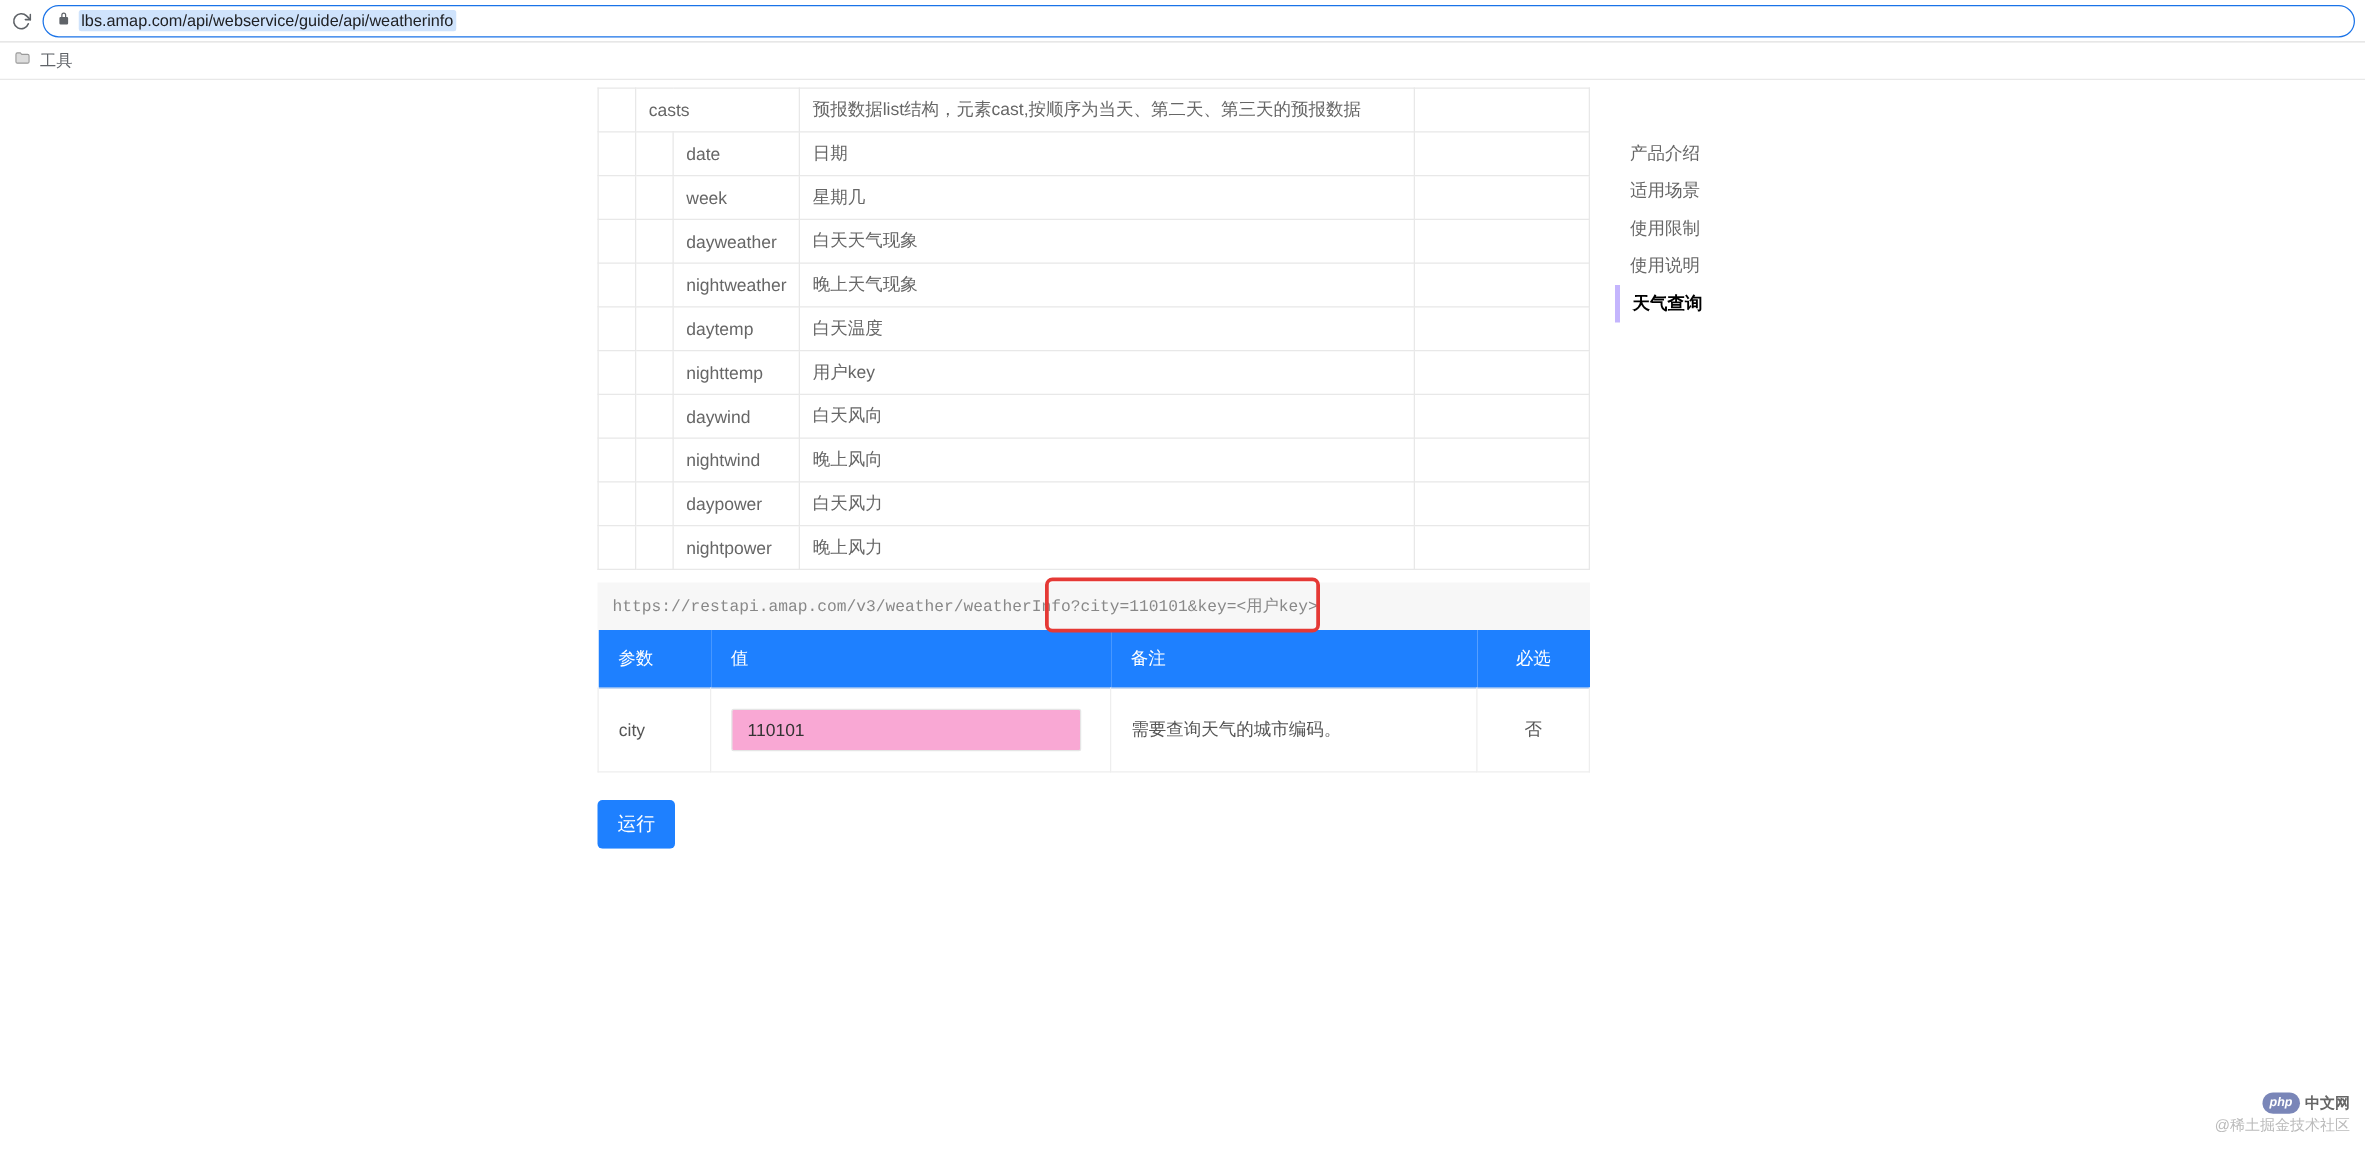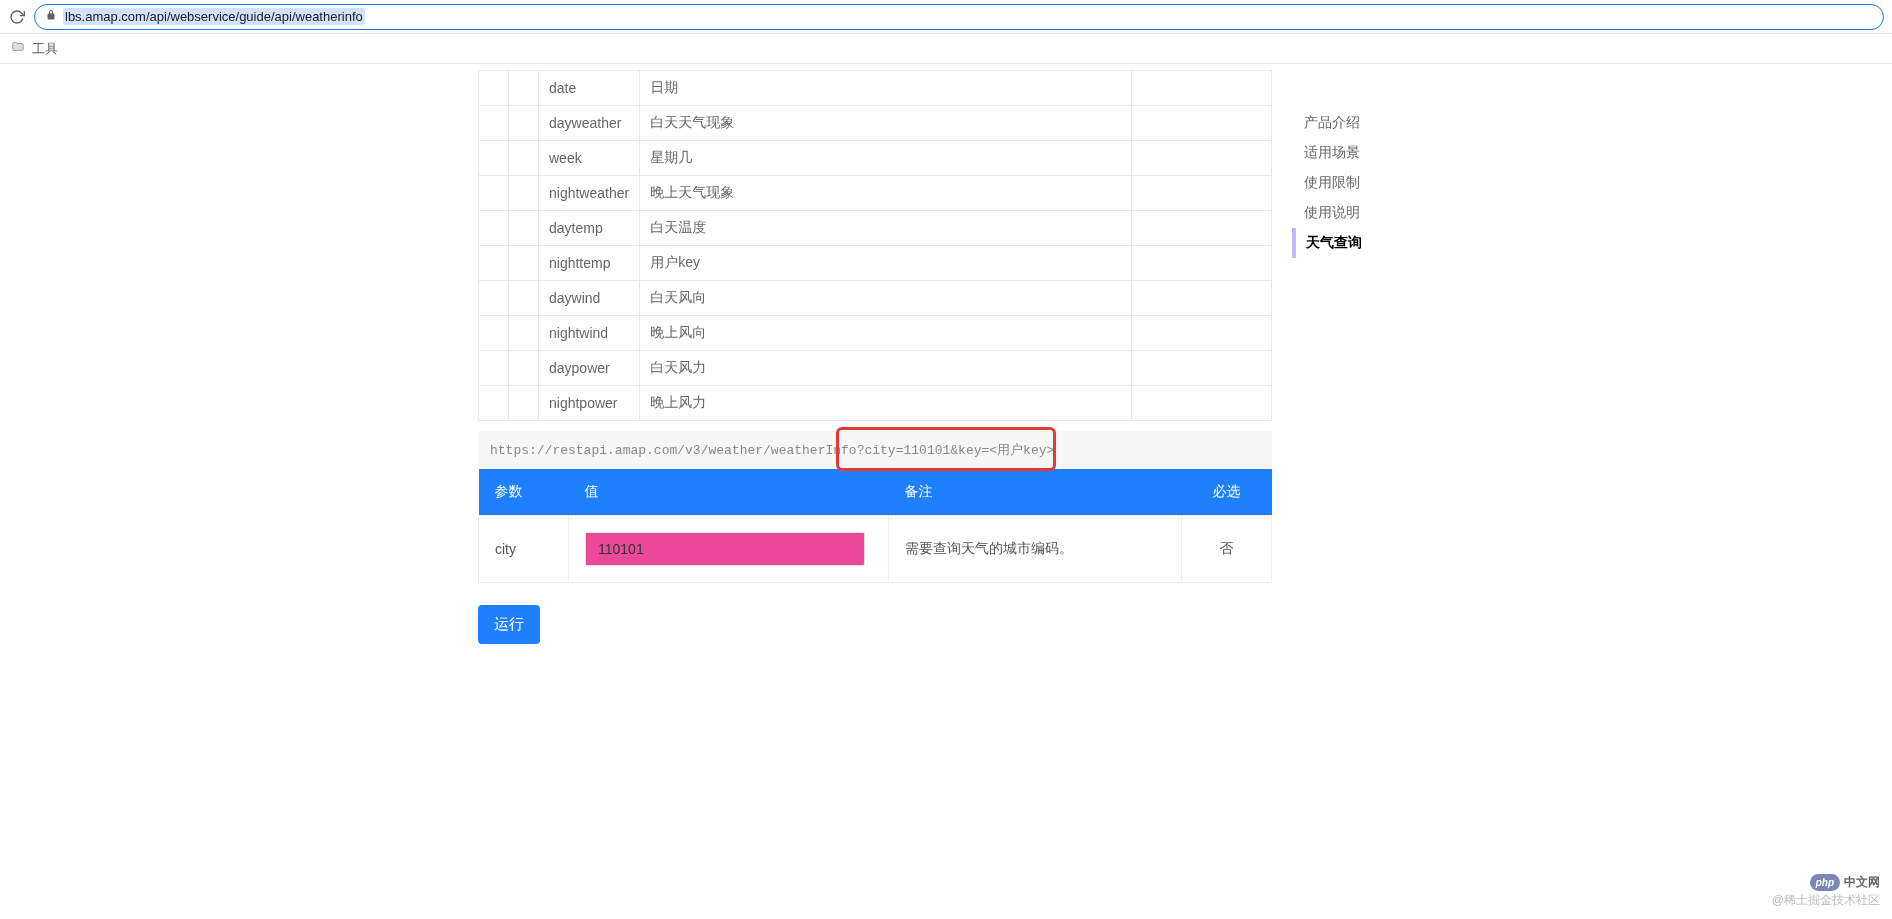--- a/index.html
+++ b/index.html
@@ -138,21 +138,21 @@
   }
   table.param-table tbody td {
     border: 1px solid #eee;
     padding: 16px;
     color: #555;
     vertical-align: middle;
   }
   .param-input {
     width: 280px;
     height: 34px;
-    background: #ec4899;
+    background: #f9a8d4;
     border: 1px solid #e5e5e5;
     border-radius: 2px;
     padding: 0 12px;
     font-size: 14px;
     color: #333;
   }
   td.center { text-align:center; }
 
   .run-btn {
     margin-top: 22px;
@@ -250,37 +250,43 @@
       <div class="toc-item active">天气查询</div>
     </div>
 
   <div class="content">
 
     
     <table class="api-table">
       <tbody id="api-fields-body">
           <tr>
             <td class="indent1"></td>
+            <td colspan="2" style="width:130px">casts</td>
+            <td class="desc">预报数据list结构，元素cast,按顺序为当天、第二天、第三天的预报数据</td>
+            <td class="tail"></td>
+          </tr>
+          <tr>
+            <td class="indent1"></td>
             <td style="width:30px"></td>
             <td style="width:100px">date</td>
             <td class="desc">日期</td>
             <td class="tail"></td>
           </tr>
           <tr>
             <td class="indent1"></td>
             <td style="width:30px"></td>
+            <td style="width:100px">week</td>
+            <td class="desc">星期几</td>
+            <td class="tail"></td>
+          </tr>
+          <tr>
+            <td class="indent1"></td>
+            <td style="width:30px"></td>
             <td style="width:100px">dayweather</td>
             <td class="desc">白天天气现象</td>
-            <td class="tail"></td>
-          </tr>
-          <tr>
-            <td class="indent1"></td>
-            <td style="width:30px"></td>
-            <td style="width:100px">week</td>
-            <td class="desc">星期几</td>
             <td class="tail"></td>
           </tr>
           <tr>
             <td class="indent1"></td>
             <td style="width:30px"></td>
             <td style="width:100px">nightweather</td>
             <td class="desc">晚上天气现象</td>
             <td class="tail"></td>
           </tr>
           <tr>

